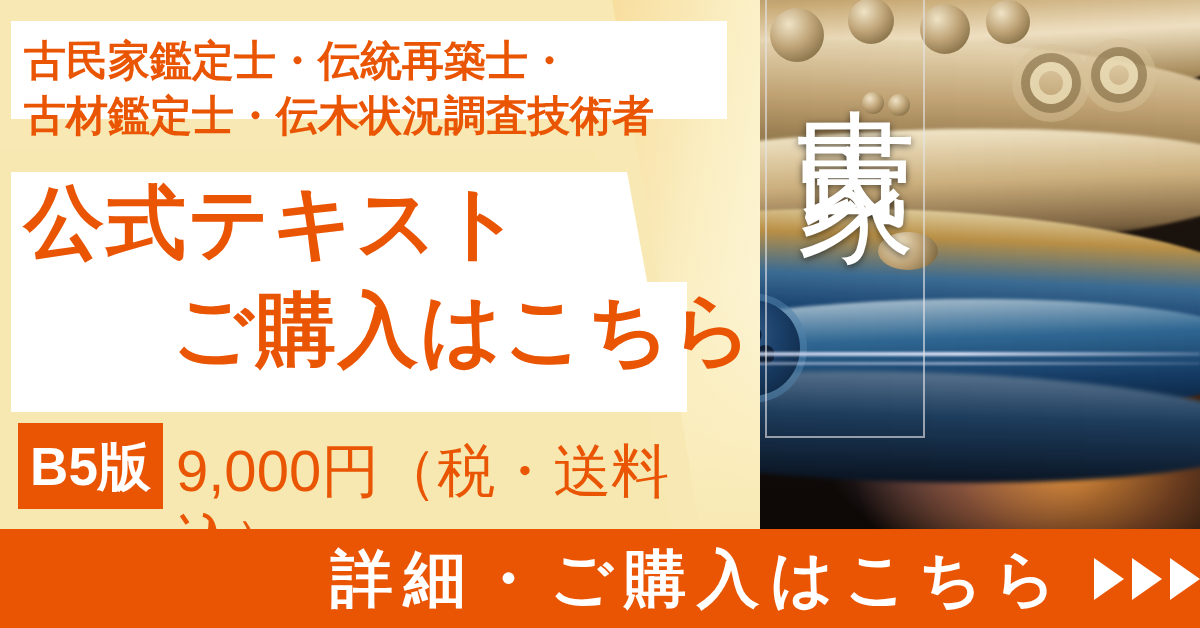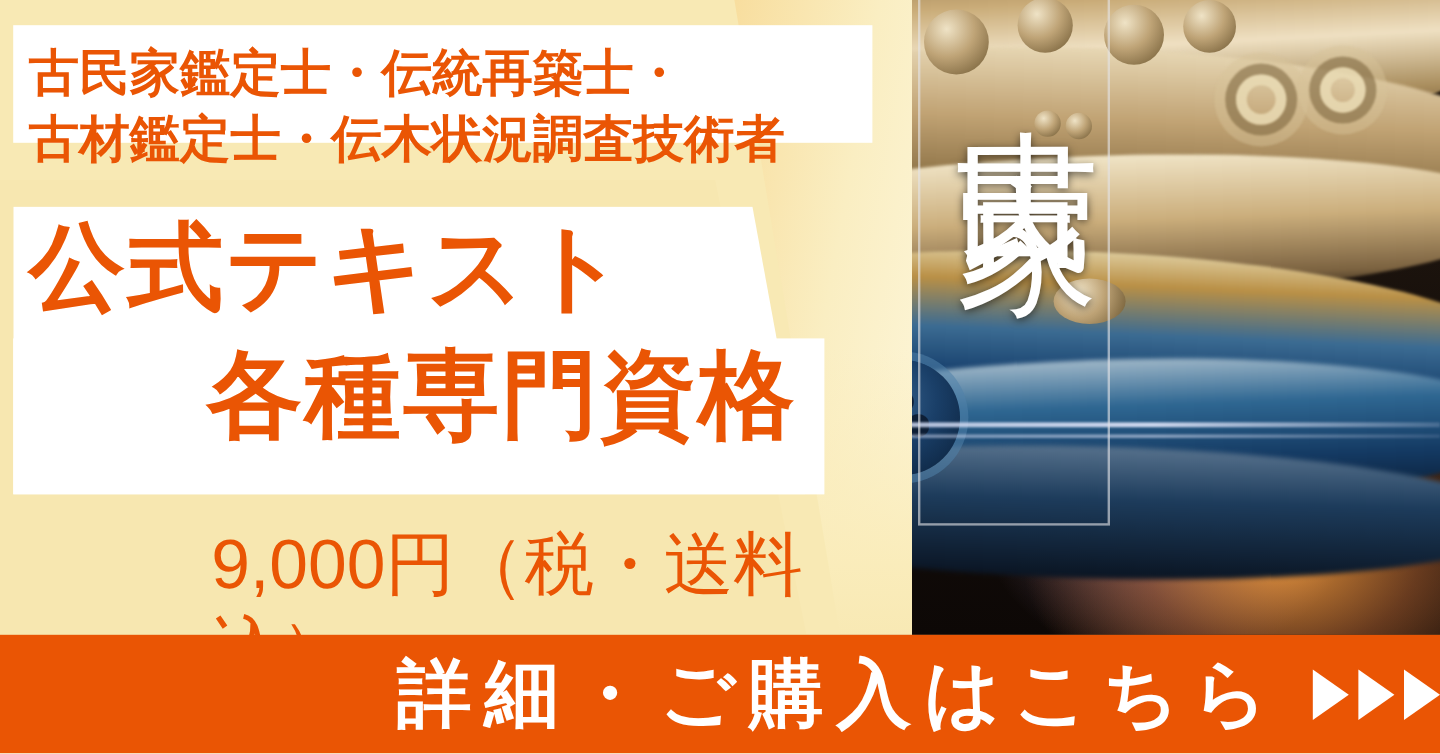--- a/index.html
+++ b/index.html
@@ -261,23 +261,26 @@
   <div class="cream-wedge2"></div>
 
   <div class="panel-credentials">
     <div class="credentials-text">古民家鑑定士・伝統再築士・
 古材鑑定士・伝木状況調査技術者</div>
   </div>
 
   <div class="panel-headline"></div>
   <div class="panel-headline2"></div>
   <div class="headline-l1">公式テキスト</div>
-  <div class="headline-l2">各種専門資格</div>
+  <div class="headline-l2">ご購入はこちら</div>
 
   <div class="price-row">
+    <div class="size-badge">
+      <span>B5版</span>
+    </div>
     <div class="price-text">9,000円（税・送料込）</div>
   </div>
 
   <div class="cta-bar">
     <div class="cta-text">詳細・ご購入はこちら</div>
     <div class="cta-arrows">
       <i></i>
       <i></i>
       <i></i>
     </div>

